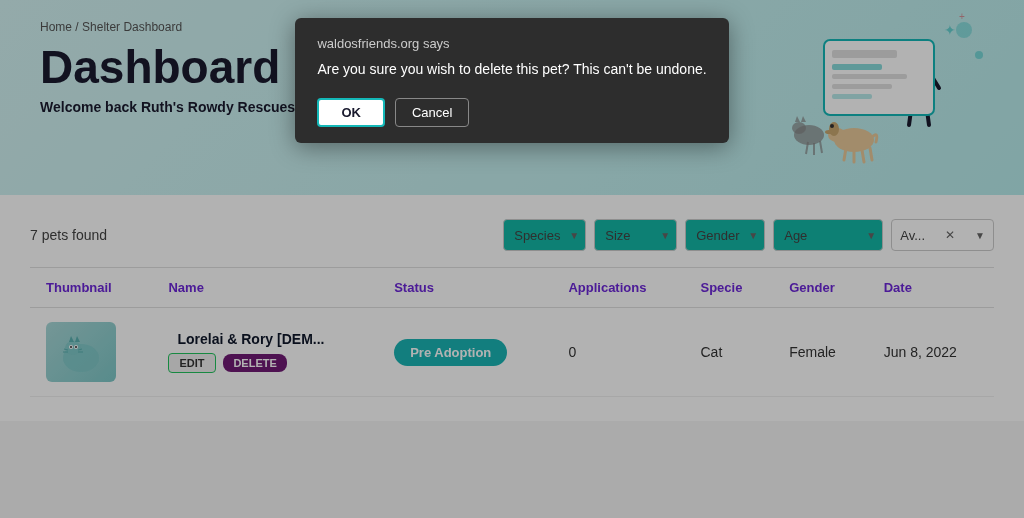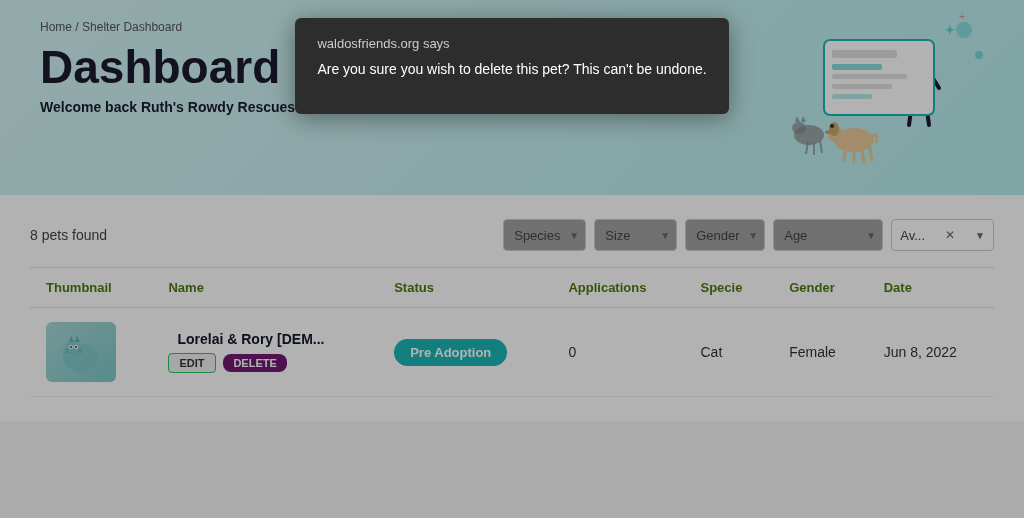--- a/index.html
+++ b/index.html
@@ -108,21 +108,21 @@
       display: flex;
       gap: 8px;
       align-items: center;
     }
     .filter-select {
       border: 1px solid #ccc;
       border-radius: 4px;
       padding: 5px 10px;
       font-size: 13px;
       color: #444;
-      background: #a3a3a3;
+      background: #14b8a6;
       cursor: pointer;
       height: 32px;
       appearance: none;
       padding-right: 24px;
       position: relative;
     }
     .filter-wrapper {
       position: relative;
       display: inline-flex;
       align-items: center;
@@ -162,21 +162,21 @@
       font-size: 14px;
     }
     .pets-table thead tr {
       border-top: 1px solid #e0e0e0;
       border-bottom: 1px solid #e0e0e0;
     }
     .pets-table th {
       padding: 12px 16px;
       text-align: left;
       font-weight: 700;
-      color: #4d7c0f;
+      color: #6d28d9;
       font-size: 13px;
     }
     .pets-table td {
       padding: 14px 16px;
       vertical-align: middle;
       color: #333;
       border-bottom: 1px solid #f0f0f0;
     }
     .thumbnail-placeholder {
       width: 70px;
@@ -340,21 +340,21 @@
       <line x1="50" y1="133" x2="50" y2="145" stroke="#888" stroke-width="2" opacity="0.7"></line>
       <line x1="56" y1="131" x2="58" y2="143" stroke="#888" stroke-width="2" opacity="0.7"></line>
     </svg>
   </div>
 </div>
 
 <div class="main-content">
 
 
   <div class="filters-row">
-    <div class="pets-count">8 pets found</div>
+    <div class="pets-count">7 pets found</div>
     <div class="filters">
       <div class="filter-wrapper">
         <select class="filter-select">
           <option>Species</option>
           <option>Cat</option>
           <option>Dog</option>
         </select>
         <span class="chevron">▼</span>
       </div>
       <div class="filter-wrapper">
@@ -440,14 +440,18 @@
       </tr>
     </tbody>
   </table>
 
 </div>
 
 <div class="dialog-overlay">
   <div class="dialog-box">
     <div class="dialog-site">waldosfriends.org says</div>
     <div class="dialog-message">Are you sure you wish to delete this pet? This can't be undone.</div>
+    <div class="dialog-buttons">
+      <button class="dialog-ok">OK</button>
+      <button class="dialog-cancel">Cancel</button>
+    </div>
   </div>
 </div>
 
 </body></html>

